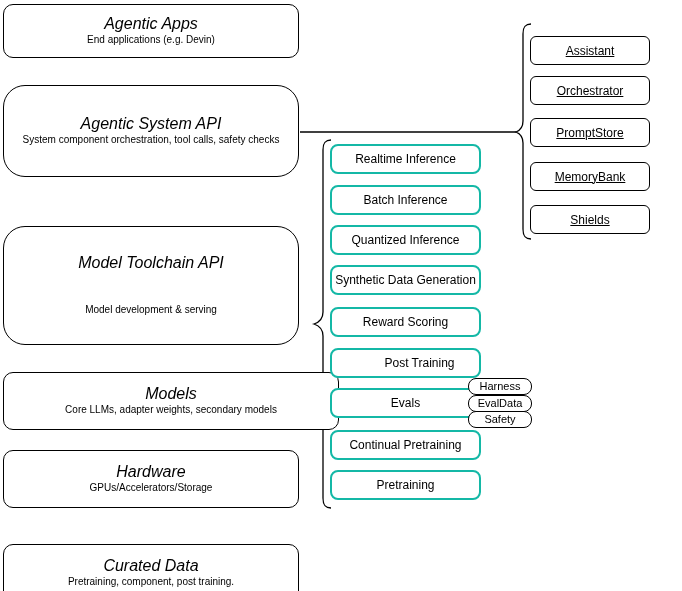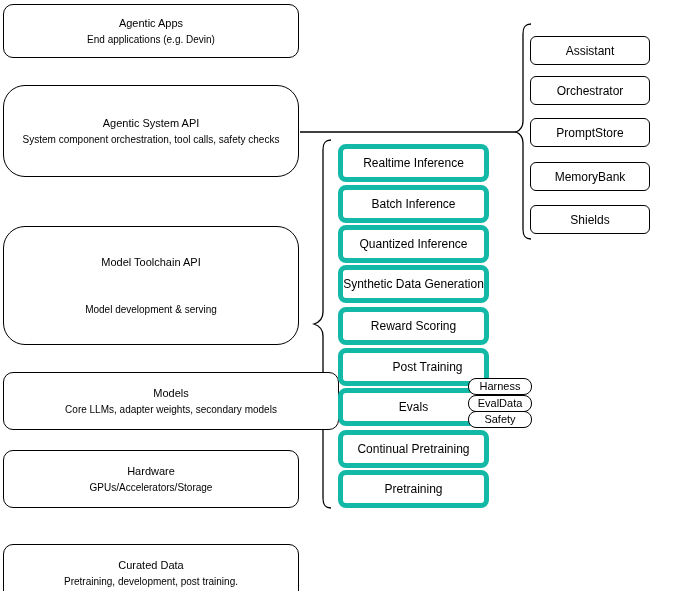--- a/index.html
+++ b/index.html
@@ -8,31 +8,31 @@
     font-family:"Liberation Sans", sans-serif;color:#000000;overflow:hidden;
   }
   .connectors{position:absolute;left:0;top:0;width:682px;height:591px;pointer-events:none;}
   .box{
     position:absolute;box-sizing:border-box;background:#ffffff;border:1px solid #000000;
     display:flex;flex-direction:column;align-items:center;justify-content:center;
     text-align:center;
   }
   .big{border-radius:10px;}
   .bigger{border-radius:22px;}
-  .box .title{font-size:11px;line-height:15px;}
+  .box .title{font-size:16px;line-height:15px;font-style:italic;}
   .box .subtitle{font-size:10px;line-height:13px;margin-top:2px;padding:0 14px;}
   .mid{
-    position:absolute;box-sizing:border-box;left:338px;width:151px;height:38px;
-    background:#ffffff;border:5px solid #14b8a6;border-radius:8px;
+    position:absolute;box-sizing:border-box;left:330px;width:151px;height:30px;
+    background:#ffffff;border:2px solid #14b8a6;border-radius:8px;
     display:flex;align-items:center;justify-content:center;font-size:12px;
   }
   .right{
     position:absolute;box-sizing:border-box;left:530px;width:120px;height:29px;
     background:#ffffff;border:1px solid #000000;border-radius:6px;
-    display:flex;align-items:center;justify-content:center;font-size:12px;
+    display:flex;align-items:center;justify-content:center;font-size:12px;text-decoration:underline;
   }
   .pill{
     position:absolute;box-sizing:border-box;left:468px;width:64px;height:17px;
     background:#ffffff;border:1px solid #000000;border-radius:8px;
     display:flex;align-items:center;justify-content:center;font-size:11px;line-height:11px;
     z-index:5;
   }
 </style>
 </head>
 <body>
@@ -65,21 +65,21 @@
     <div class="subtitle">Core LLMs, adapter weights, secondary models</div>
   </div>
 
   <div class="box big" style="left:3px;top:450px;width:296px;height:58px;">
     <div class="title">Hardware</div>
     <div class="subtitle">GPUs/Accelerators/Storage</div>
   </div>
 
   <div class="box big" style="left:3px;top:544px;width:296px;height:58px;">
     <div class="title">Curated Data</div>
-    <div class="subtitle">Pretraining, development, post training.</div>
+    <div class="subtitle">Pretraining, component, post training.</div>
   </div>
 
   <div class="mid" style="top:144px;">Realtime Inference</div>
   <div class="mid" style="top:185px;">Batch Inference</div>
   <div class="mid" style="top:225px;">Quantized Inference</div>
   <div class="mid" style="top:265px;">Synthetic Data Generation</div>
   <div class="mid" style="top:307px;">Reward Scoring</div>
   <div class="mid" style="top:348px;padding-left:28px;">Post Training</div>
   <div class="mid" style="top:388px;">Evals</div>
   <div class="mid" style="top:430px;">Continual Pretraining</div>

